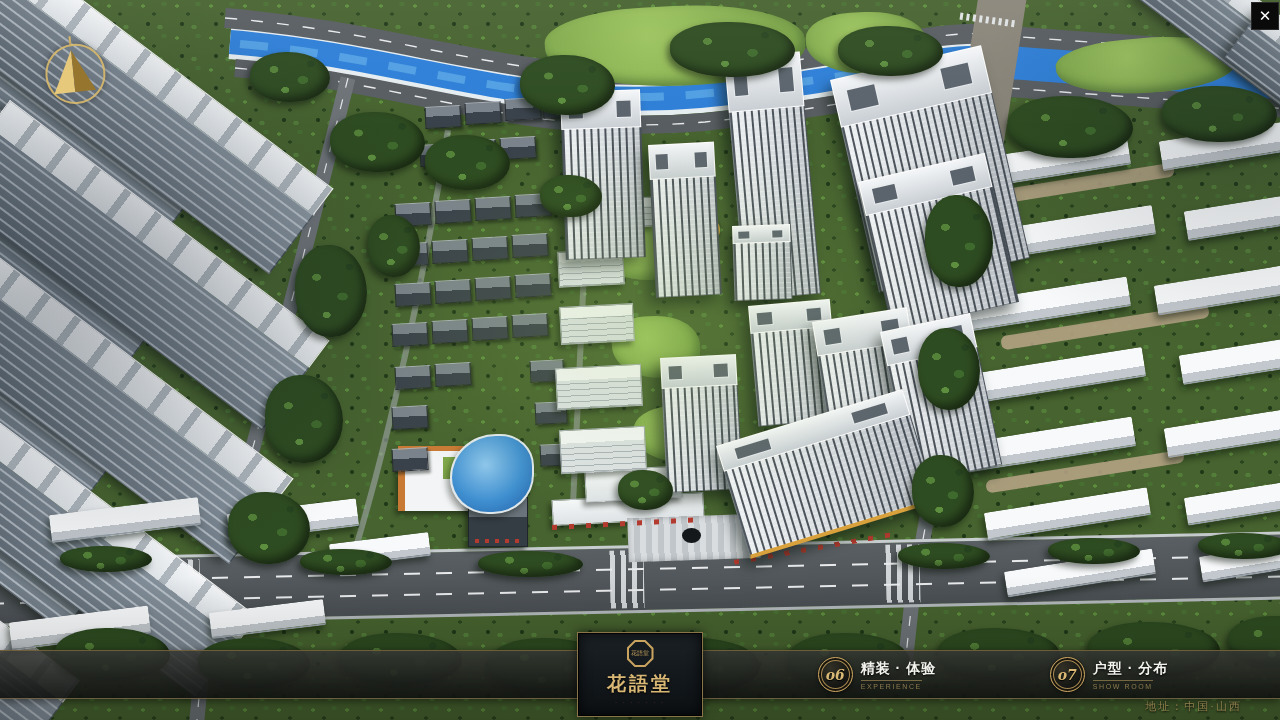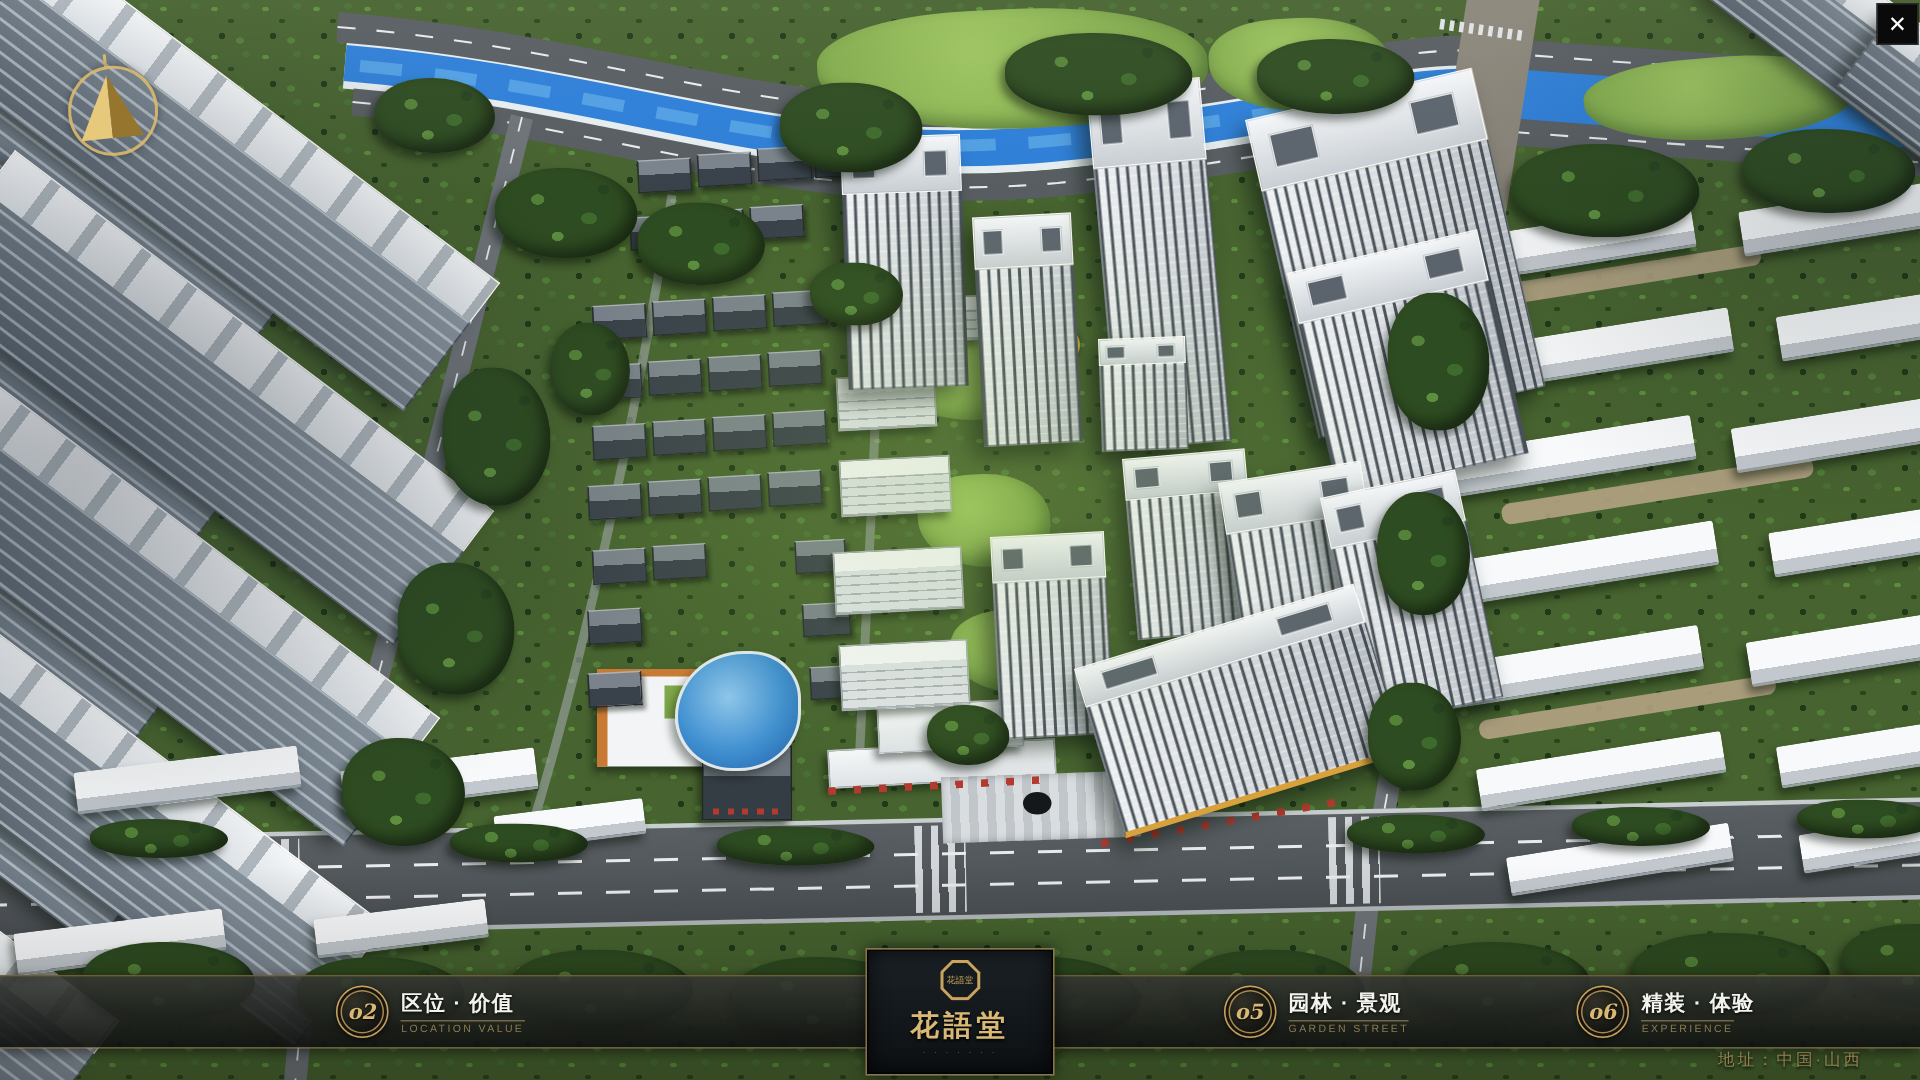--- a/index.html
+++ b/index.html
@@ -400,50 +400,41 @@
     <div class="tick"></div>
     <div class="ring"></div>
     <div class="nl"></div>
     <div class="nr"></div>
   </div>
 
   <button class="close-btn">✕</button>
 
   <div class="navbar">
     <div class="nav-half" id="nav-left">
-        <div class="nav-item">
-          <div class="badge">
-            <span class="num">o2</span>
-          </div>
-          <div class="labels">
-            <div class="zh">区位 · 价值</div>
-            <div class="en">LOCATION VALUE</div>
-          </div>
-        </div>
       </div>
     <div class="nav-gap"></div>
     <div class="nav-half" id="nav-right">
-        <div class="nav-item">
-          <div class="badge">
-            <span class="num">o5</span>
-          </div>
-          <div class="labels">
-            <div class="zh">园林 · 景观</div>
-            <div class="en">GARDEN STREET</div>
-          </div>
-        </div>
         <div class="nav-item">
           <div class="badge">
             <span class="num">o6</span>
           </div>
           <div class="labels">
             <div class="zh">精装 · 体验</div>
             <div class="en">EXPERIENCE</div>
           </div>
         </div>
+        <div class="nav-item">
+          <div class="badge">
+            <span class="num">o7</span>
+          </div>
+          <div class="labels">
+            <div class="zh">户型 · 分布</div>
+            <div class="en">SHOW ROOM</div>
+          </div>
+        </div>
       </div>
   </div>
 
   <div class="logo-panel">
     <div class="seal">
       <div class="seal-in">
           <span>花語堂</span>
         </div>
     </div>
     <div class="logo-title">花語堂</div>

